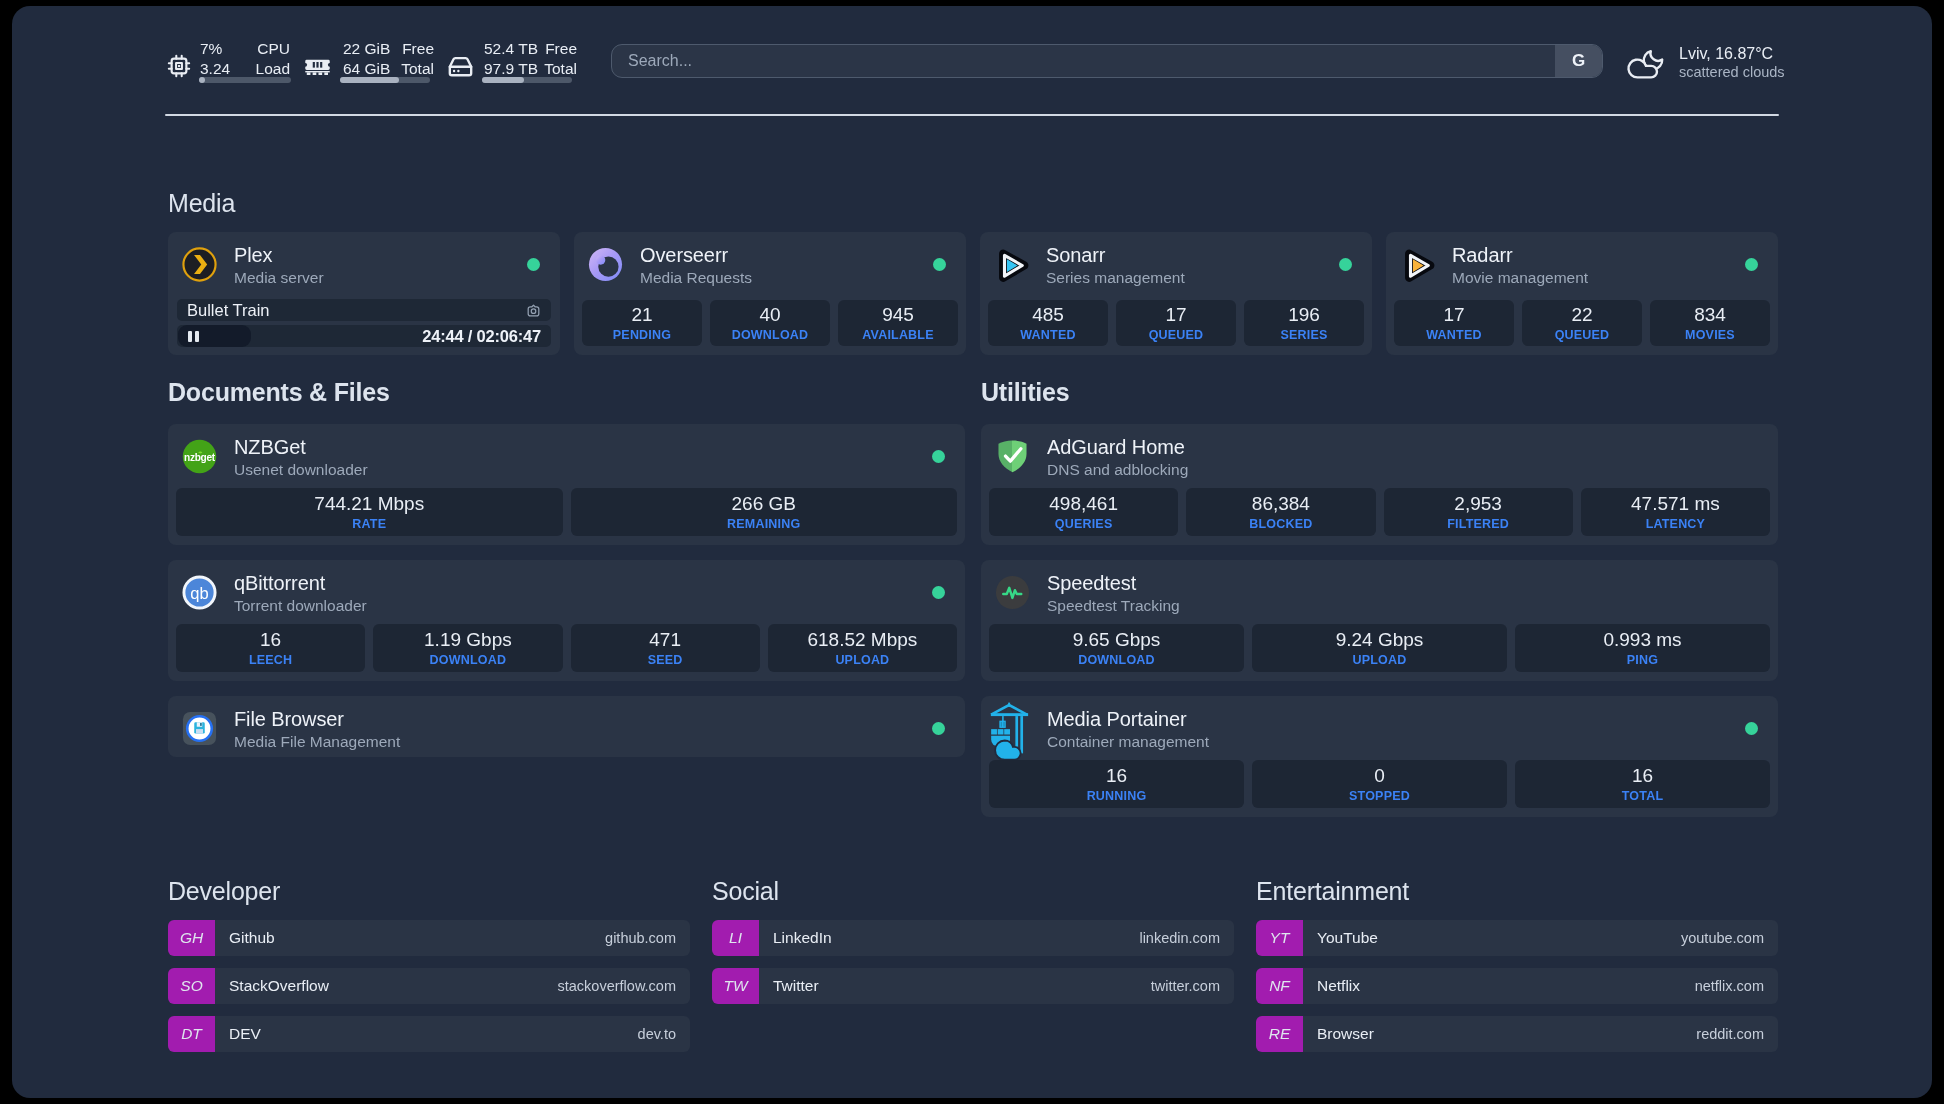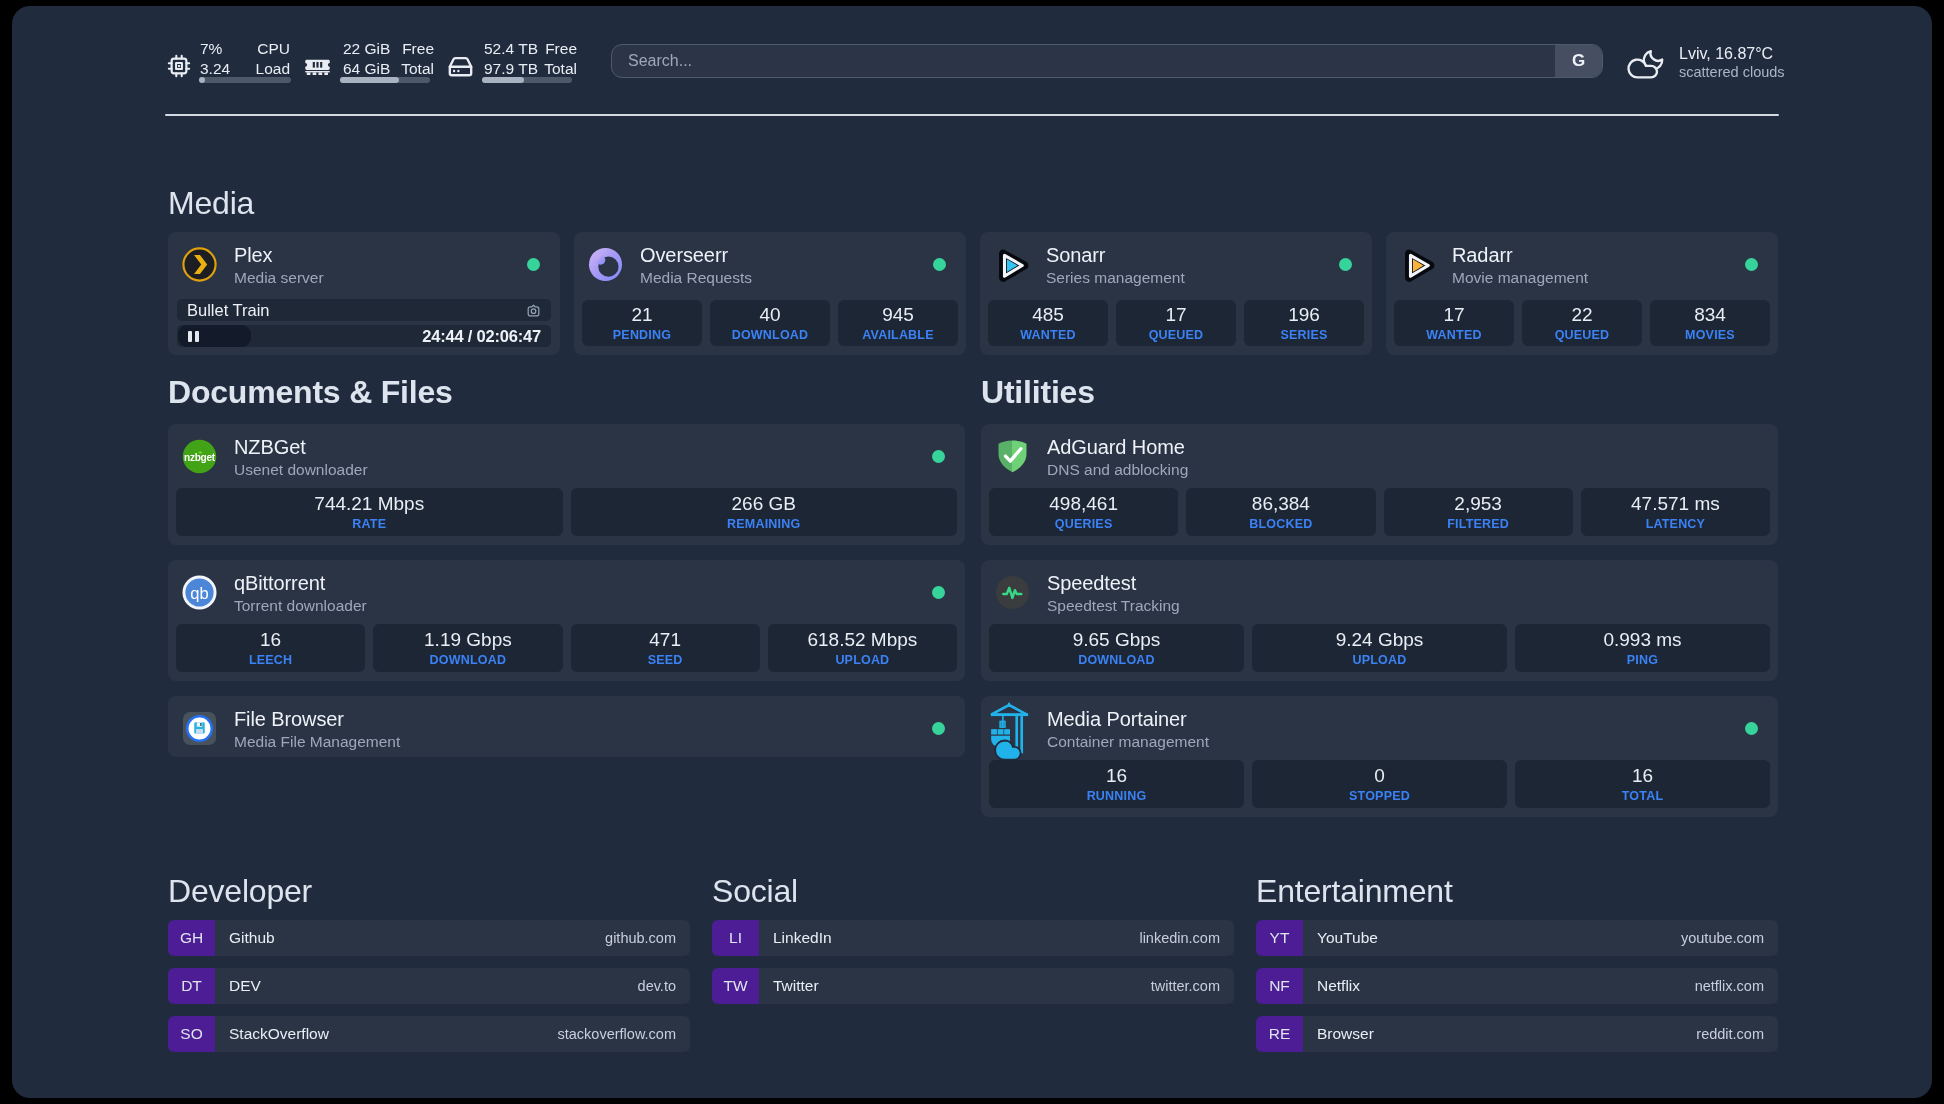--- a/index.html
+++ b/index.html
@@ -28,21 +28,21 @@
   .weather { position:absolute; left:1613px; top:38px; display:flex; }
   .weather-txt { margin-left:14px; }
   .weather-l1 { color:#e9eef5; font-size:16px; line-height:19px; }
   .weather-l2 { color:#aab5c5; font-size:14.5px; line-height:18px; }
 
   .divider { position:absolute; left:153px; top:108px; width:1614px; height:2px;
     background:#d2d9e3; border-radius:1px; }
 
   
   .content { position:absolute; left:156px; top:110px; width:1610px; }
-  h2.sec { color:#dde4ee; font-size:32px; font-weight:500; line-height:30px;
+  h2.sec { color:#dde4ee; font-size:25px; font-weight:500; line-height:30px;
     letter-spacing:-0.2px; }
   #sec-media { margin-top:72px; }
   .grid-media { margin-top:14px; display:grid; grid-template-columns:repeat(4,1fr); gap:14px; }
   .grid-2col { margin-top:22px; display:grid; grid-template-columns:1fr 1fr; gap:16px;
     align-items:start; }
   .grid-2col h2.sec { margin-bottom:17px;font-weight:bold; }
   .grid-bm { margin-top:59px; display:grid; grid-template-columns:repeat(3,1fr); gap:22px;
     align-items:start; }
   .grid-bm h2.sec { margin-bottom:14px; }
 
@@ -79,22 +79,22 @@
   .player-pill { position:absolute; left:1px; top:0; height:22px; background:#131b2a;
     border-radius:9px; display:flex; align-items:center; }
   .pause-btn { display:flex; gap:3.5px; margin-left:10px; cursor:pointer; }
   .pause-btn i { display:block; width:3.5px; height:11px; background:#e4e9f0; border-radius:1px; }
   .player-time { position:absolute; right:10px; top:0; line-height:22px; color:#eef2f8;
     font-size:16.5px; font-weight:700; letter-spacing:-0.2px; }
 
   
   .bm-row { display:flex; height:36px; cursor:pointer; }
   .bm-row + .bm-row { margin-top:12px; }
-  .bm-abbr { width:47px; background:#4c1d95; border-radius:6px 0 0 6px; display:flex;
-    align-items:center; justify-content:center; color:#dfe6ee; font-size:15.5px; }
+  .bm-abbr { width:47px; background:#a21caf; border-radius:6px 0 0 6px; display:flex;
+    align-items:center; justify-content:center; color:#dfe6ee; font-size:15.5px;font-style:italic; }
   .bm-body { flex:1; background:#2a3445; border-radius:0 6px 6px 0; display:flex;
     align-items:center; justify-content:space-between; padding:0 14px; }
   .bm-name { color:#e9eef5; font-size:15.5px; }
   .bm-url { color:#c7cfdb; font-size:14.5px; }
 </style>
 </head>
 <body>
 
 <div class="panel">
 
@@ -492,33 +492,33 @@
         <div>
           <h2 class="sec">Developer</h2>
           <div class="bm-row">
       <div class="bm-abbr">GH</div>
       <div class="bm-body">
         <span class="bm-name">Github</span>
         <span class="bm-url">github.com</span>
       </div>
     </div>
           <div class="bm-row">
+      <div class="bm-abbr">SO</div>
+      <div class="bm-body">
+        <span class="bm-name">StackOverflow</span>
+        <span class="bm-url">stackoverflow.com</span>
+      </div>
+    </div>
+          <div class="bm-row">
       <div class="bm-abbr">DT</div>
       <div class="bm-body">
         <span class="bm-name">DEV</span>
         <span class="bm-url">dev.to</span>
       </div>
     </div>
-          <div class="bm-row">
-      <div class="bm-abbr">SO</div>
-      <div class="bm-body">
-        <span class="bm-name">StackOverflow</span>
-        <span class="bm-url">stackoverflow.com</span>
-      </div>
-    </div>
         </div>
         <div>
           <h2 class="sec">Social</h2>
           <div class="bm-row">
       <div class="bm-abbr">LI</div>
       <div class="bm-body">
         <span class="bm-name">LinkedIn</span>
         <span class="bm-url">linkedin.com</span>
       </div>
     </div>

